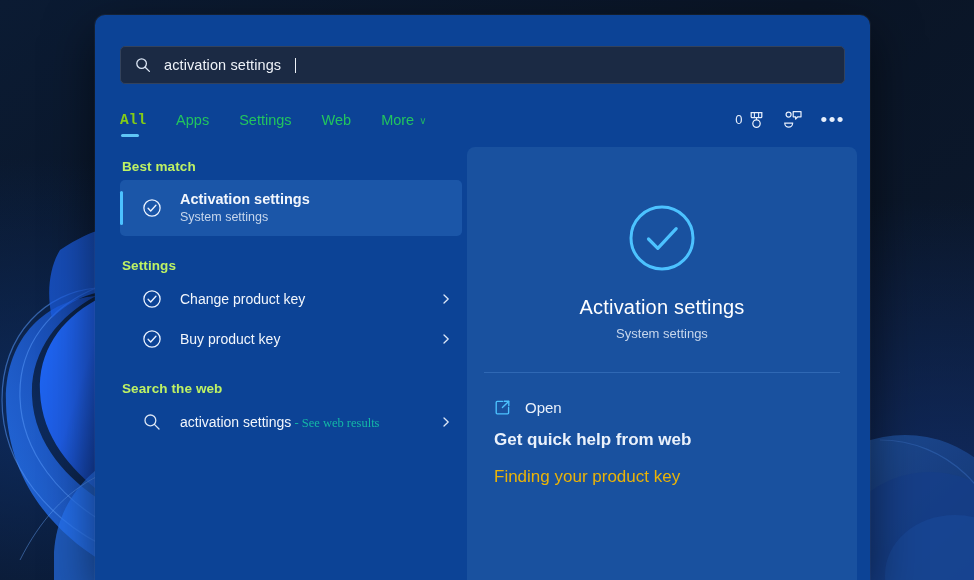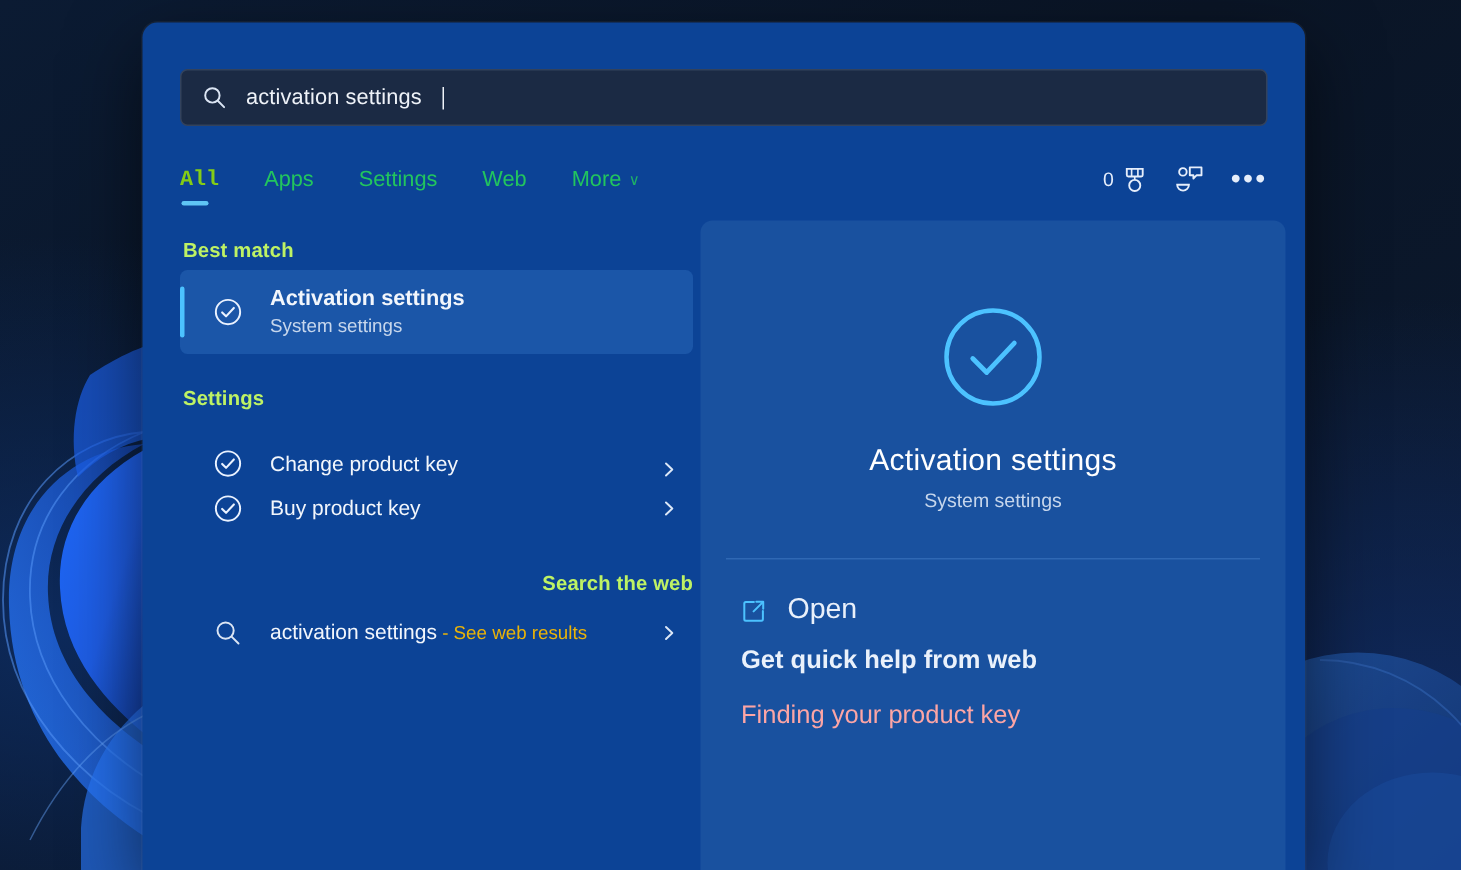--- a/index.html
+++ b/index.html
@@ -107,45 +107,45 @@
     margin-bottom:2px;
   }
   #best-row::before {
     content:""; position:absolute; left:0; top:11px;
     width:3px; height:34px; background:#4cc2ff; border-radius:2px;
   }
   #best-row .r-title { font-weight:700; font-size:14.5px; line-height:1.25; }
   #best-row .r-sub { font-size:12.5px; color:#c6d6ec; line-height:1.5; }
 
   .bold-match { font-weight:700; }
-  .web-sub { font-size:12.5px; color:#eab308; }
+  .web-sub { font-size:12.5px; color:#14b8a6;font-family:Liberation Serif, serif; }
 
   
   #preview { padding:56px 0 0 0; text-align:center; }
   #preview-icon { display:block; margin:0 auto; }
   #preview-title {
     margin-top:23px; font-size:20px; color:#ffffff; font-weight:400;
     letter-spacing:.2px;
   }
   #preview-sub { margin-top:7px; font-size:13px; color:#c6d6ec; }
   #preview-divider {
     margin:31px 17px 0 17px; height:1px; background:#2f68b4;
   }
   #preview-actions { padding:20px 0 0 27px; }
   .action-link {
     display:flex; align-items:center; gap:14px;
     height:28px; margin-bottom:9px; cursor:default;
   }
-  .action-link .a-label { font-size:19px; color:#e9f0fa; }
+  .action-link .a-label { font-size:15px; color:#e9f0fa; }
   #open-link .a-label { color:#e9f0fa; }
   .help-link {
     font-size:17px; color:#eaf1fb; font-weight:600;
     margin:9px 0 0 0; height:22px; cursor:default;
   }
-  .help-link.secondary { font-weight:400; color:#fca5a5; margin-top:15px; }
+  .help-link.secondary { font-weight:400; color:#eab308; margin-top:15px; }
 </style>
 </head>
 <body>
 
 <div id="desktop">
   <svg id="wallpaper-svg" viewBox="0 0 974 580" xmlns="http://www.w3.org/2000/svg">
     <defs>
       <linearGradient id="gL1" x1="0" y1="0" x2="1" y2="1">
         <stop offset="0%" stop-color="#1f6bff"></stop>
         <stop offset="55%" stop-color="#1f5fe8"></stop>
@@ -247,21 +247,21 @@
           <path d="M6.1 10.3 l2.6 2.6 l5.2 -5.6" fill="none" stroke="#eaf2ff" stroke-width="1.4" stroke-linecap="round" stroke-linejoin="round"></path>
         </svg>
         <div class="r-text">
           <div class="r-title">Activation settings</div>
           <div class="r-sub">System settings</div>
         </div>
       </div>
 
       <div class="section-title" style="margin-top:22px;">Settings</div>
 
-      <div class="row" style="margin-top:4px;align-items:flex-end;">
+      <div class="row" style="margin-top:4px;">
         <svg class="r-icon" width="20" height="20" viewBox="0 0 20 20">
           <circle cx="10" cy="10" r="8.1" fill="none" stroke="#eaf2ff" stroke-width="1.3"></circle>
           <path d="M6.1 10.3 l2.6 2.6 l5.2 -5.6" fill="none" stroke="#eaf2ff" stroke-width="1.4" stroke-linecap="round" stroke-linejoin="round"></path>
         </svg>
         <div class="r-text">
           <span class="r-title">Change product key</span>
         </div>
         <svg class="r-chev" width="12" height="12" viewBox="0 0 12 12">
           <path d="M4 2 l4.2 4 l-4.2 4" fill="none" stroke="#dce7f7" stroke-width="1.3" stroke-linecap="round" stroke-linejoin="round"></path>
         </svg>
@@ -274,21 +274,21 @@
           <path d="M6.1 10.3 l2.6 2.6 l5.2 -5.6" fill="none" stroke="#eaf2ff" stroke-width="1.4" stroke-linecap="round" stroke-linejoin="round"></path>
         </svg>
         <div class="r-text">
           <span class="r-title">Buy product key</span>
         </div>
         <svg class="r-chev" width="12" height="12" viewBox="0 0 12 12">
           <path d="M4 2 l4.2 4 l-4.2 4" fill="none" stroke="#dce7f7" stroke-width="1.3" stroke-linecap="round" stroke-linejoin="round"></path>
         </svg>
       </div>
 
-      <div class="section-title" style="margin-top:22px;text-align:right;">Search the web</div>
+      <div class="section-title" style="margin-top:22px;">Search the web</div>
 
       <div class="row" style="margin-top:6px;">
         <svg class="r-icon" width="18" height="18" viewBox="0 0 18 18">
           <circle cx="7.4" cy="7.4" r="5.4" fill="none" stroke="#dbe5f4" stroke-width="1.3"></circle>
           <line x1="11.4" y1="11.4" x2="16" y2="16" stroke="#dbe5f4" stroke-width="1.3" stroke-linecap="round"></line>
         </svg>
         <div class="r-text">
           <span class="r-title">activation settings</span><span class="web-sub"> - See web results</span>
         </div>
         <svg class="r-chev" width="12" height="12" viewBox="0 0 12 12">

